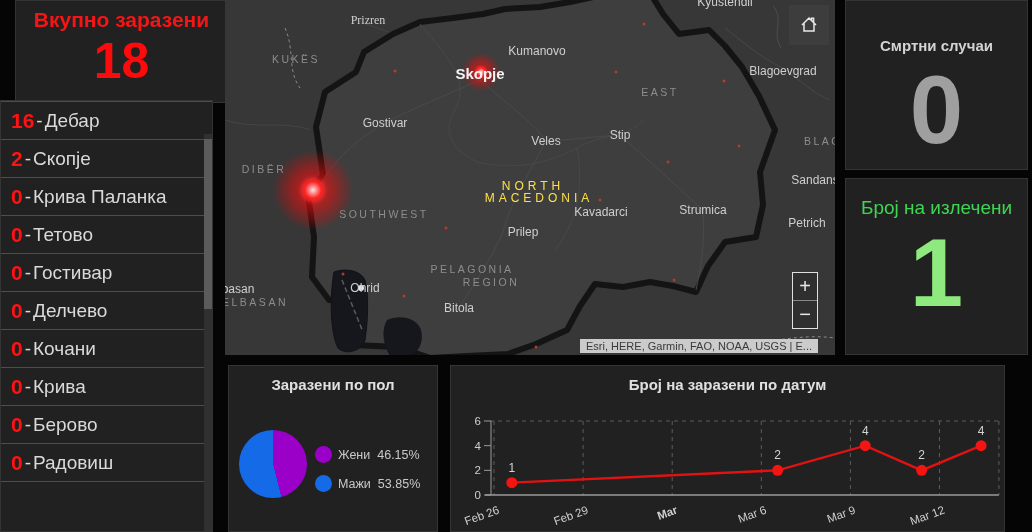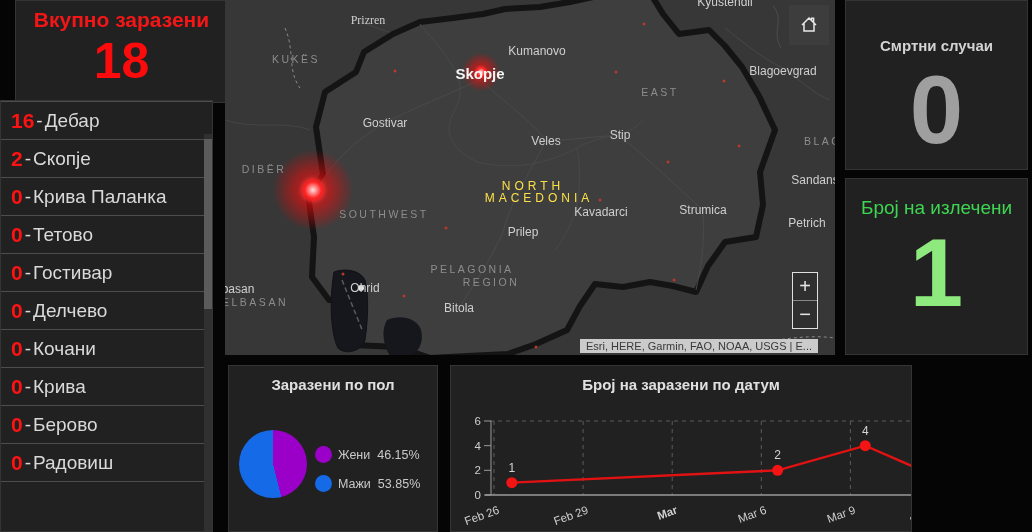--- a/index.html
+++ b/index.html
@@ -240,21 +240,21 @@
           <span class="legend-pct">46.15%</span>
         </div>
         <div class="legend-row">
           <div class="legend-swatch" style="background: rgb(21, 106, 232);"></div>
           <span class="legend-label">Мажи</span>
           <span class="legend-pct">53.85%</span>
         </div>
       </div>
   </div>
 
-  <div class="panel" id="panel-line" style="left:450px;top:365px;width:462px;height:167px;">
+  <div class="panel" id="panel-line" style="left:450px;top:365px;width:555px;height:167px;">
     <div class="chart-title">Број на заразени по датум</div>
     <svg id="line-svg" width="580" height="167" viewBox="0 0 580 167">
         <line x1="43" y1="54.989999999999995" x2="43" y2="129" stroke="#5c5c5c" stroke-width="1" stroke-dasharray="4,4"></line>
         <line x1="132.1" y1="54.989999999999995" x2="132.1" y2="129" stroke="#5c5c5c" stroke-width="1" stroke-dasharray="4,4"></line>
         <line x1="221.2" y1="54.989999999999995" x2="221.2" y2="129" stroke="#5c5c5c" stroke-width="1" stroke-dasharray="4,4"></line>
         <line x1="310.3" y1="54.989999999999995" x2="310.3" y2="129" stroke="#5c5c5c" stroke-width="1" stroke-dasharray="4,4"></line>
         <line x1="399.4" y1="54.989999999999995" x2="399.4" y2="129" stroke="#5c5c5c" stroke-width="1" stroke-dasharray="4,4"></line>
         <line x1="488.5" y1="54.989999999999995" x2="488.5" y2="129" stroke="#5c5c5c" stroke-width="1" stroke-dasharray="4,4"></line>
         <line x1="547.9" y1="54.989999999999995" x2="547.9" y2="129" stroke="#5c5c5c" stroke-width="1" stroke-dasharray="4,4"></line>
         <line x1="39" y1="54.989999999999995" x2="547.9" y2="54.989999999999995" stroke="#5c5c5c" stroke-width="1" stroke-dasharray="4,4"></line>

